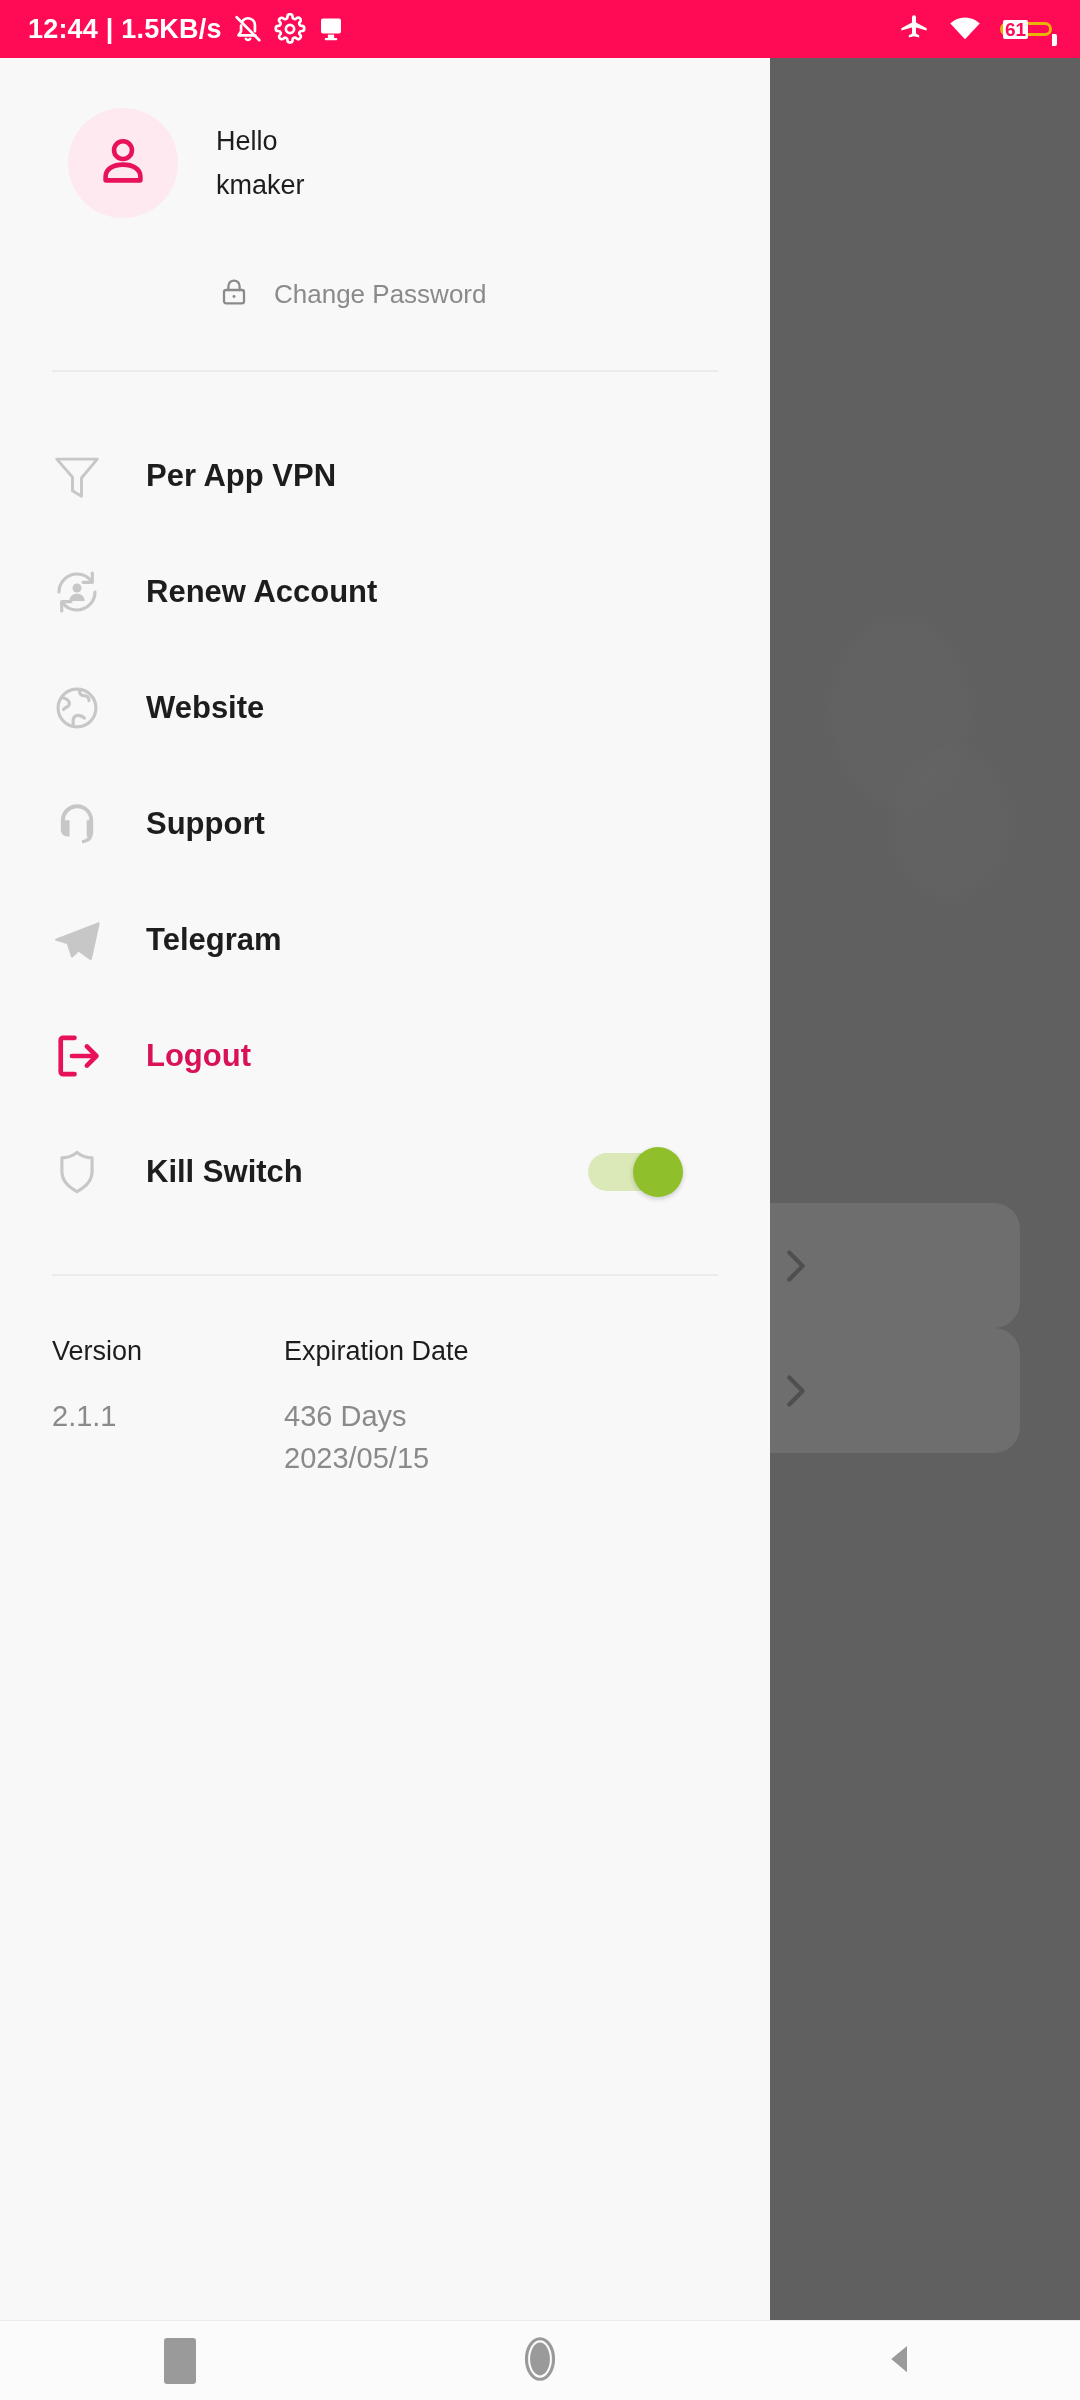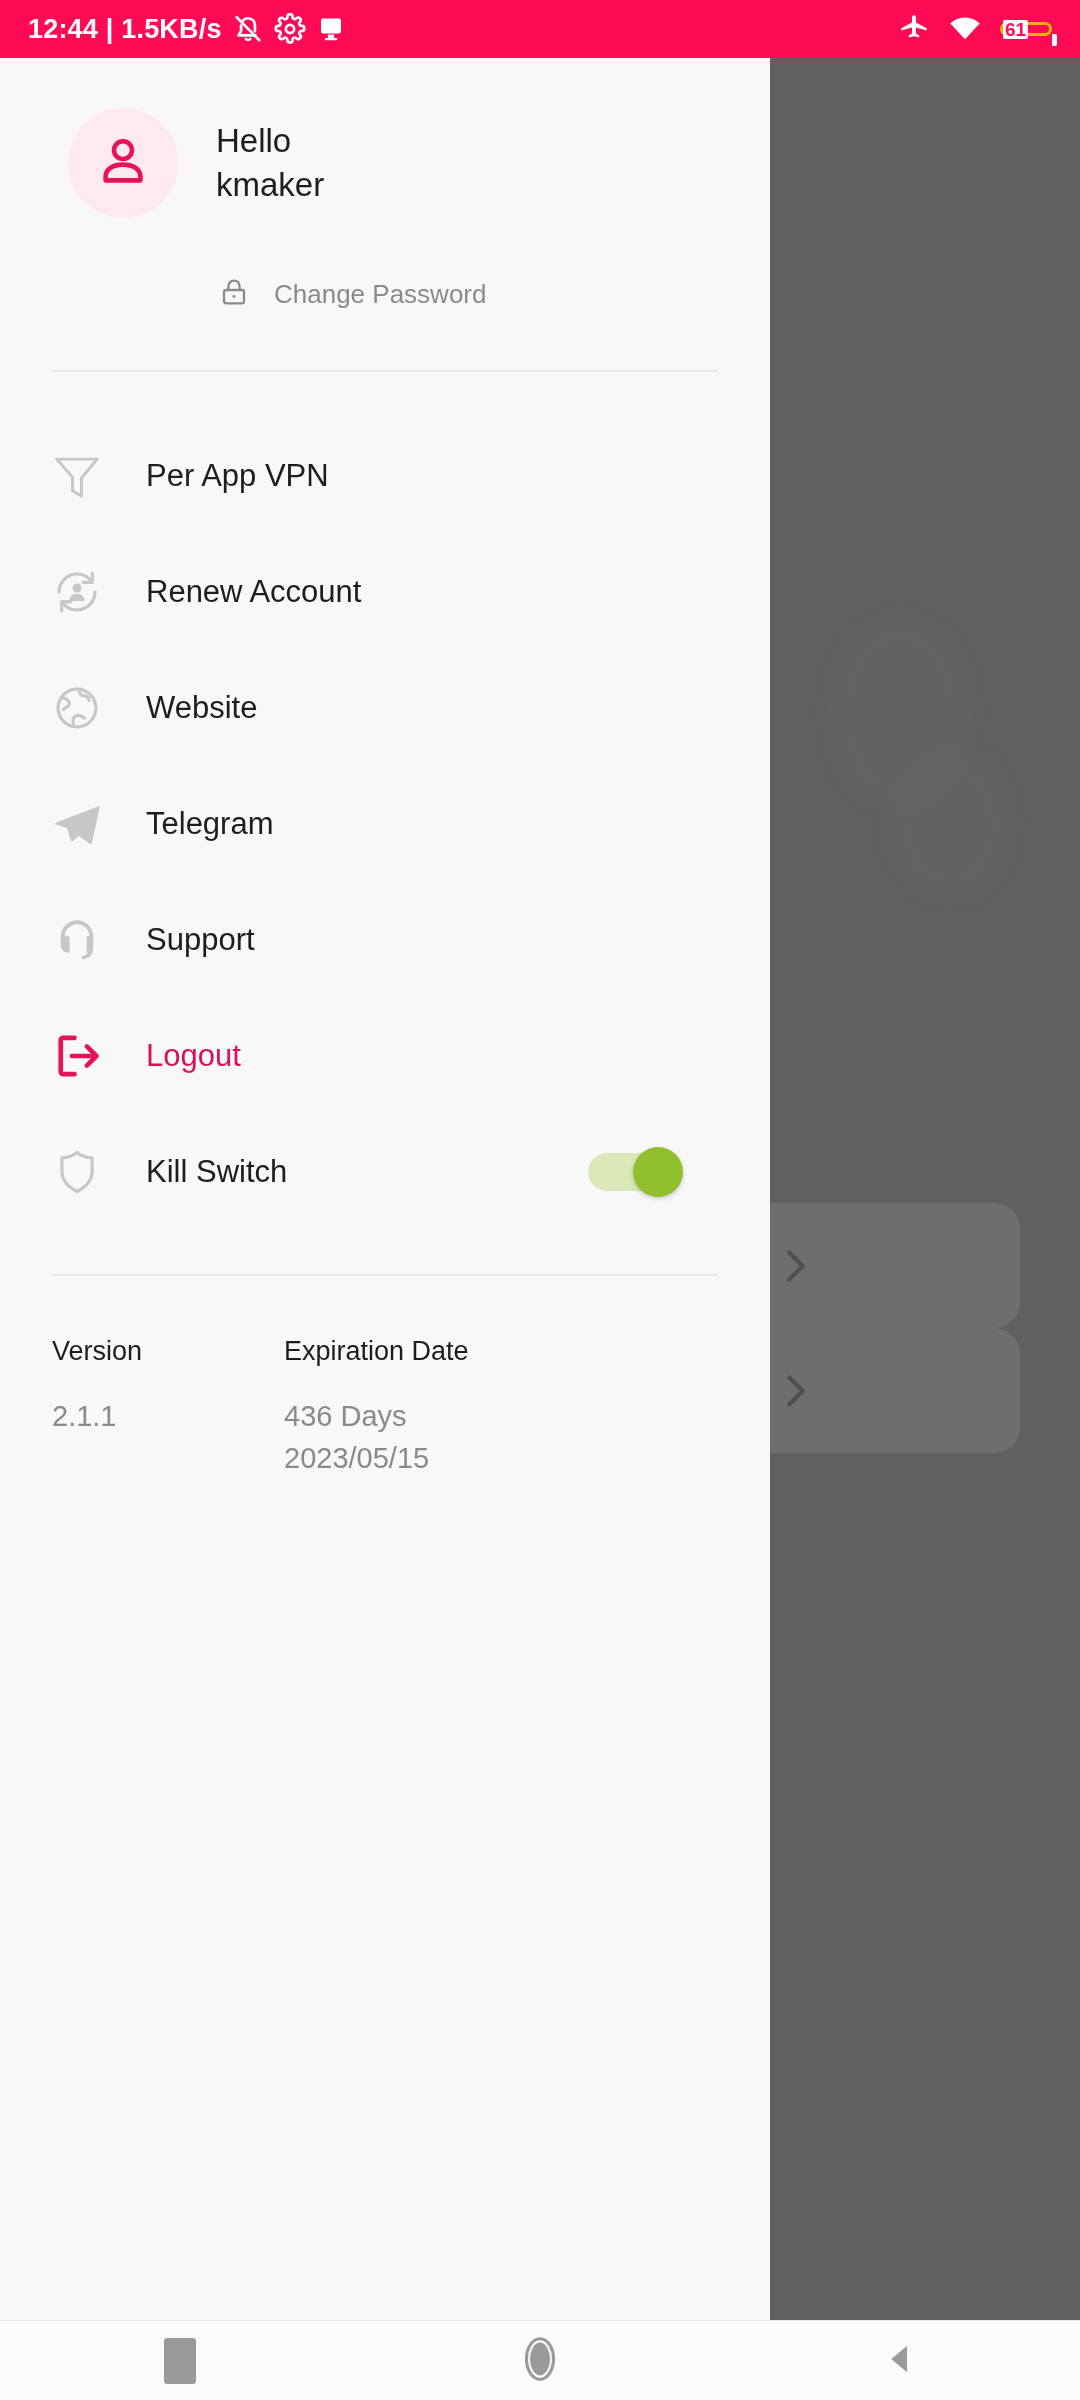--- a/index.html
+++ b/index.html
@@ -92,21 +92,21 @@
   }
   #avatar {
     width:110px; height:110px;
     border-radius:50%;
     background:#fde9ef;
     display:flex; align-items:center; justify-content:center;
     flex:none;
   }
   #greeting {
     margin-left:38px;
-    font-size:33px; line-height:44px;
+    font-size:27px; line-height:44px;
     color:#1d1d1d;
     font-weight:400;
   }
   #greeting .g2 { display:block; }
 
   #change-pass-row {
     display:flex; align-items:center;
     margin:58px 0 0 218px;
     gap:24px;
     width:max-content;
@@ -115,21 +115,21 @@
     font-size:26px; color:#8a8a8a;
   }
 
   .divider {
     height:2px;
     background:#ebebeb;
     margin:58px 52px 0 52px;
   }
 
   
-  #menu { padding:46px 12px 0 0; }
+  #menu { padding:46px 12px 0 0;font-weight:bold; }
   .menu-item {
     display:flex; align-items:center;
     height:116px;
     padding-left:50px;
     gap:0;
   }
   .menu-item .mi-icon {
     width:72px; flex:none;
     display:flex; align-items:center; justify-content:flex-start;
   }
@@ -275,33 +275,33 @@
             <path d="M13.2 3.9c-.4 1.5.5 2.6 1.8 2.6 1.4 0 2.5.9 2.3 2.2"></path>
             <path d="M10.3 20.2c.2-1.6-.6-3.2.6-4.3 1.2-1.1 3.4-.5 4.4.6"></path>
           </svg>
         </span>
         <span class="mi-label">Website</span>
       </div>
 
       <div class="menu-item">
         <span class="mi-icon">
           <svg width="54" height="54" viewBox="0 0 24 24" fill="#c7c7c7" stroke="none">
+            <path d="M12 3.2a7.2 7.2 0 0 0-7.2 7.2v4.3a2.8 2.8 0 0 0 2.8 2.8h1.1v-7.2H6.6v-.1A5.5 5.5 0 0 1 17.4 9v1.3h-1.1v7.2h.5c-.3.9-1.3 1.5-2.6 1.6v1.4c2.6-.1 4.4-1.4 4.7-3.3a2.8 2.8 0 0 0 .3-1.2v-5.6A7.2 7.2 0 0 0 12 3.2z"></path>
+          </svg>
+        </span>
+        <span class="mi-label">Support</span>
+      </div>
+
+      <div class="menu-item">
+        <span class="mi-icon">
+          <svg width="54" height="54" viewBox="0 0 24 24" fill="#c7c7c7" stroke="none">
             <path d="M21.6 4.1 2.8 11.3c-.8.3-.8.8 0 1l4.7 1.5 1.8 5.5c.2.6.5.7 1 .2l2.4-2.3 4.8 3.5c.6.4 1 .2 1.2-.6l3.3-15c.2-.9-.3-1.3-1-1z"></path>
           </svg>
         </span>
         <span class="mi-label">Telegram</span>
-      </div>
-
-      <div class="menu-item">
-        <span class="mi-icon">
-          <svg width="54" height="54" viewBox="0 0 24 24" fill="#c7c7c7" stroke="none">
-            <path d="M12 3.2a7.2 7.2 0 0 0-7.2 7.2v4.3a2.8 2.8 0 0 0 2.8 2.8h1.1v-7.2H6.6v-.1A5.5 5.5 0 0 1 17.4 9v1.3h-1.1v7.2h.5c-.3.9-1.3 1.5-2.6 1.6v1.4c2.6-.1 4.4-1.4 4.7-3.3a2.8 2.8 0 0 0 .3-1.2v-5.6A7.2 7.2 0 0 0 12 3.2z"></path>
-          </svg>
-        </span>
-        <span class="mi-label">Support</span>
       </div>
 
       <div class="menu-item danger">
         <span class="mi-icon">
           <svg width="56" height="56" viewBox="0 0 24 24" fill="none" stroke="#e8115b" stroke-width="2" stroke-linecap="round" stroke-linejoin="round">
             <path d="M10.5 4.2H5.6a1 1 0 0 0-1 1v13.6a1 1 0 0 0 1 1h4.9"></path>
             <line x1="9.4" y1="12" x2="19.6" y2="12"></line>
             <polyline points="15.8 7.9 19.9 12 15.8 16.1"></polyline>
           </svg>
         </span>

